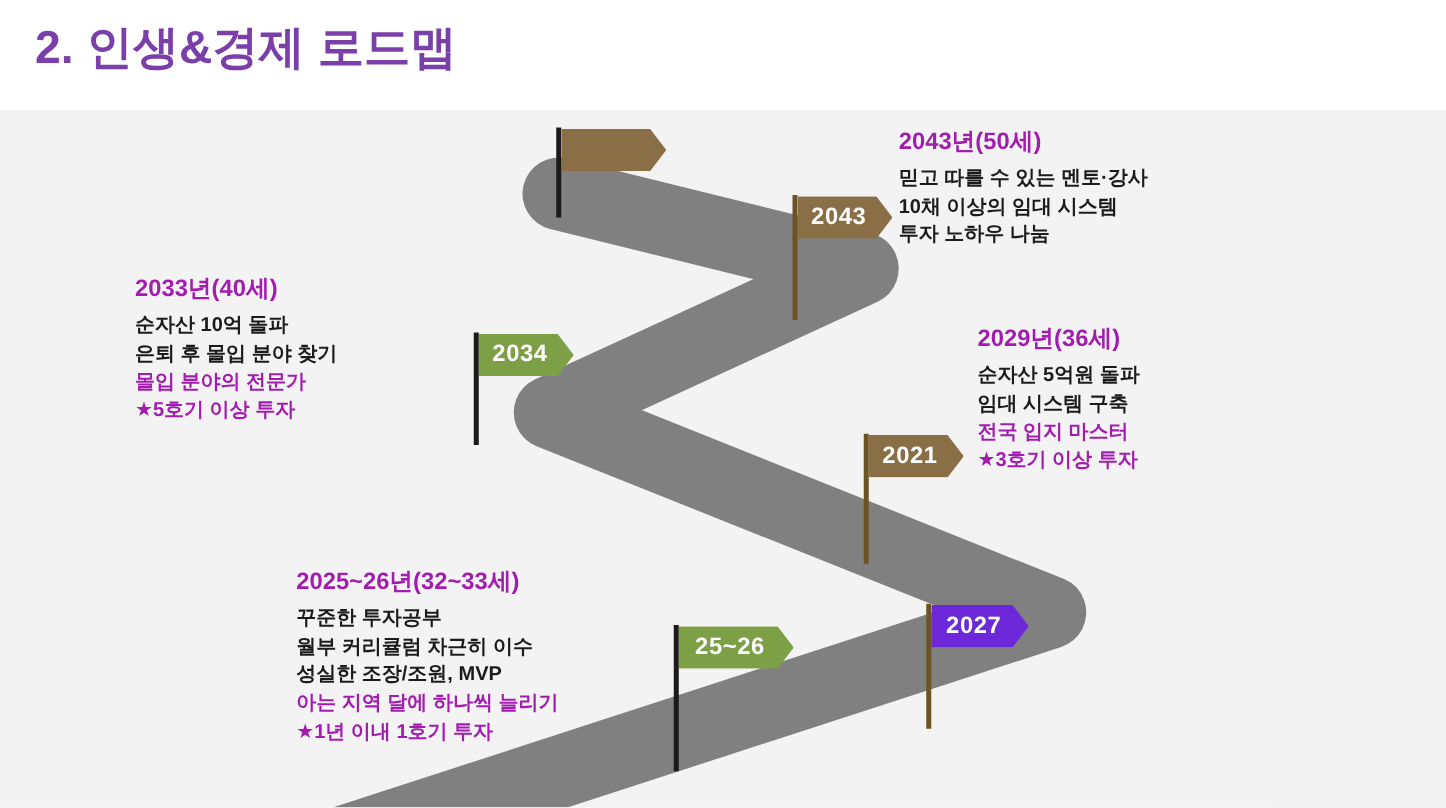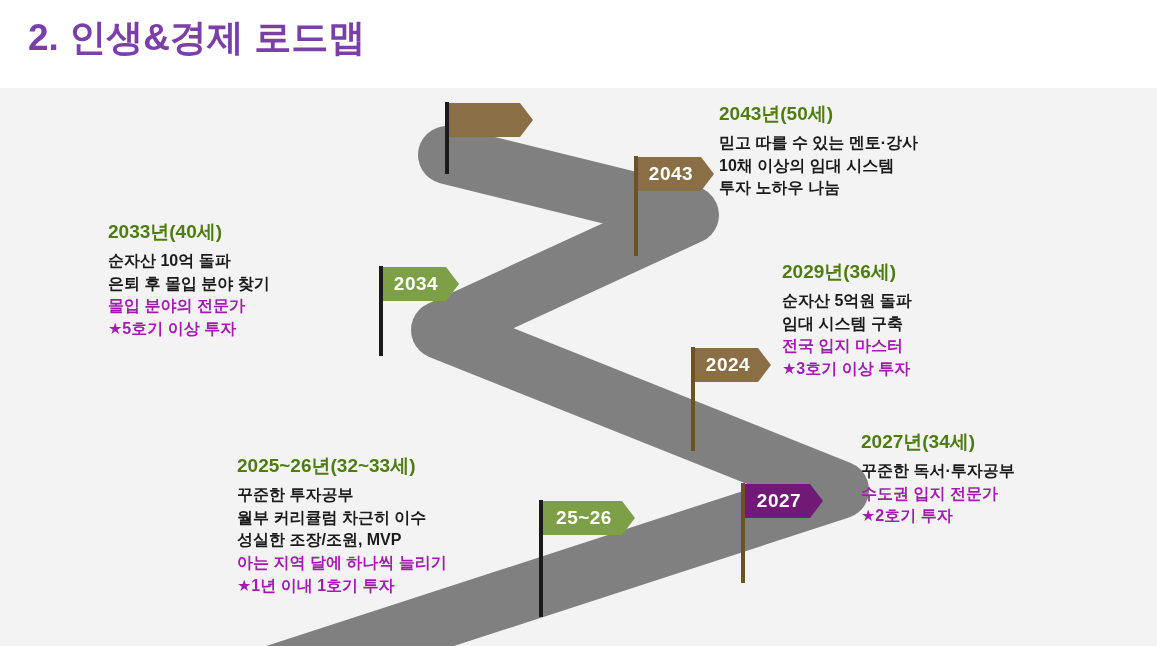--- a/index.html
+++ b/index.html
@@ -77,21 +77,21 @@
   }
 
   
   .milestone {
     position: absolute;
     white-space: nowrap;
   }
   .milestone .m-head {
     font-size: 19px;
     font-weight: bold;
-    color: #4d7c0f;
+    color: #a21caf;
     margin-bottom: 7px;
     line-height: 1.15;
   }
   .milestone .m-line {
     font-size: 16px;
     font-weight: bold;
     color: #1b1b1b;
     line-height: 1.42;
   }
   .milestone .m-line.accent {
@@ -126,26 +126,26 @@
     <div class="banner" style="left:4px; top:1px; width:76px; background:#8a6e46;">2043</div>
   </div>
 
   <div class="flag" style="left:379px; top:178px;">
     <div class="pole" style="left:0px; top:0px; height:90px; background:#1a1a1a;"></div>
     <div class="banner" style="left:4px; top:1px; width:76px; background:#7d9f46;">2034</div>
   </div>
 
   <div class="flag" style="left:691px; top:259px;">
     <div class="pole" style="left:0px; top:0px; height:104px; background:#6b5326;"></div>
-    <div class="banner" style="left:4px; top:1px; width:76px; background:#8a6e46;">2024</div>
+    <div class="banner" style="left:4px; top:1px; width:76px; background:#8a6e46;">2021</div>
   </div>
 
   <div class="flag" style="left:741px; top:395px;">
     <div class="pole" style="left:0px; top:0px; height:100px; background:#6b5326;"></div>
-    <div class="banner" style="left:4px; top:1px; width:78px; background:#701a75;">2027</div>
+    <div class="banner" style="left:4px; top:1px; width:78px; background:#6d28d9;">2027</div>
   </div>
 
   <div class="flag" style="left:539px; top:412px;">
     <div class="pole" style="left:0px; top:0px; height:117px; background:#1a1a1a;"></div>
     <div class="banner" style="left:4px; top:1px; width:92px; background:#7d9f46;">25~26</div>
   </div>
 
   <div class="milestone" style="left:719px; top:15px;">
     <div class="m-head">2043년(50세)</div>
     <div class="m-line">믿고 따를 수 있는 멘토·강사</div>
@@ -162,26 +162,20 @@
   </div>
 
   <div class="milestone" style="left:782px; top:173px;">
     <div class="m-head">2029년(36세)</div>
     <div class="m-line">순자산 5억원 돌파</div>
     <div class="m-line">임대 시스템 구축</div>
     <div class="m-line accent">전국 입지 마스터</div>
     <div class="m-line accent">★3호기 이상 투자</div>
   </div>
 
-  <div class="milestone" style="left:861px; top:343px;">
-    <div class="m-head">2027년(34세)</div>
-    <div class="m-line">꾸준한 독서·투자공부</div>
-    <div class="m-line accent">수도권 입지 전문가</div>
-    <div class="m-line accent">★2호기 투자</div>
-  </div>
 
   <div class="milestone" style="left:237px; top:367px;">
     <div class="m-head">2025~26년(32~33세)</div>
     <div class="m-line">꾸준한 투자공부</div>
     <div class="m-line">월부 커리큘럼 차근히 이수</div>
     <div class="m-line">성실한 조장/조원, MVP</div>
     <div class="m-line accent">아는 지역 달에 하나씩 늘리기</div>
     <div class="m-line accent">★1년 이내 1호기 투자</div>
   </div>
 

